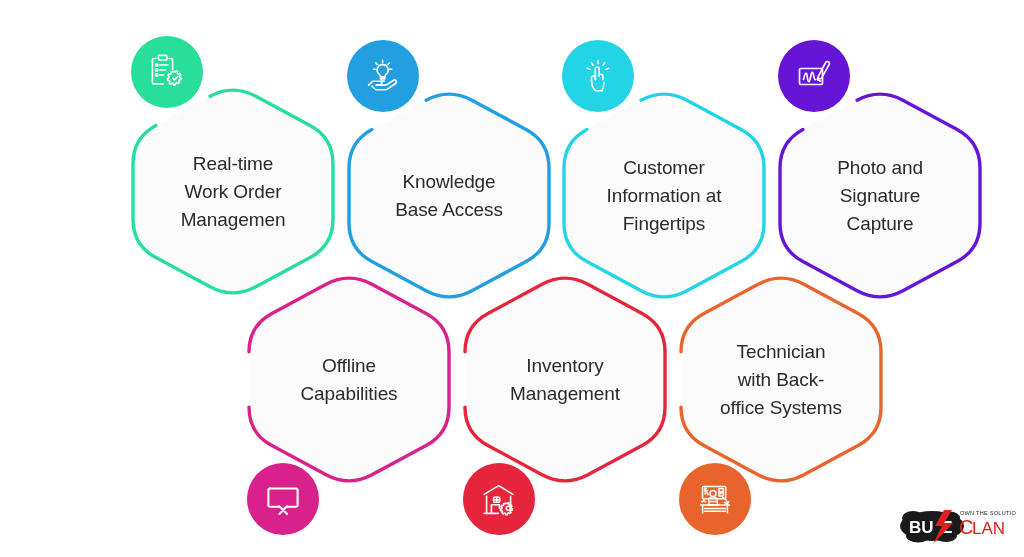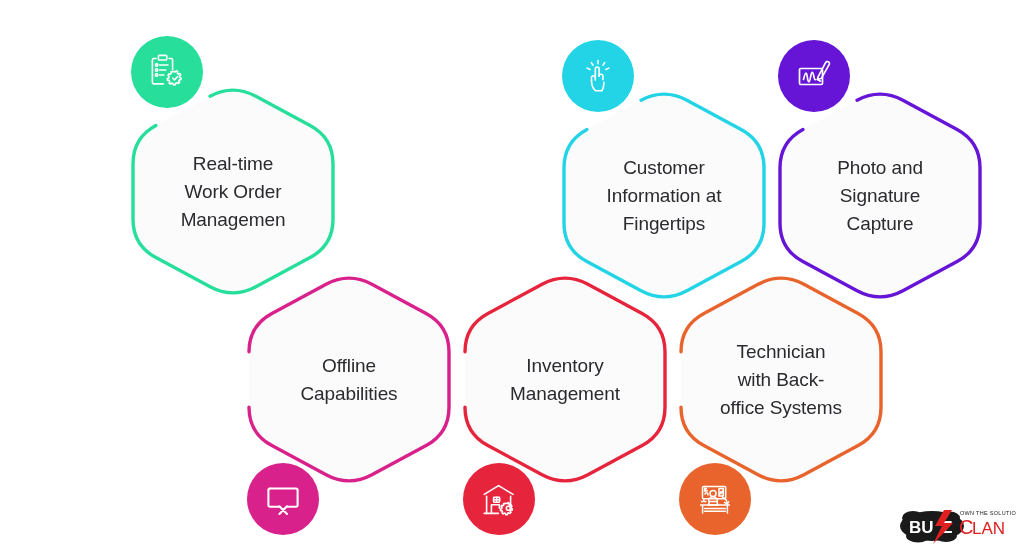--- a/index.html
+++ b/index.html
@@ -94,20 +94,38 @@
       <path d="M22 6.5h2.2a1.4 1.4 0 0 1 1.4 1.4v9.6"></path>
       <rect x="11.4" y="3.4" width="8.4" height="4.6" rx="1.1"></rect>
       <circle cx="9.6" cy="13" r="1.2"></circle>
             <path d="M12.6 13h8.4"></path>
       <circle cx="9.6" cy="18" r="1.2"></circle>
             <path d="M12.6 18h6.2"></path>
       <circle cx="9.6" cy="23" r="1.2"></circle>
             <path d="M12.6 23h4.2"></path>
       <path d="M26.9 19.4l1.5.5.9-1.3 1.4 1-.4 1.5 1.2 1 1.4-.6.8 1.6-1.2.9.2 1.5 1.5.4-.3 1.8-1.5.1-.7 1.3.9 1.2-1.4 1.2-1.3-.8-1.4.6-.2 1.5-1.8.1-.5-1.4-1.4-.4-1.1 1-1.4-1.1.6-1.4-.7-1.3-1.5-.1-.1-1.8 1.4-.5.3-1.4-1.1-1 .9-1.6 1.4.4 1-1-.3-1.5z"></path>
       <path d="M25.8 26.3l1.6 1.6 3.2-3.3"></path>
+    </g>
+        </svg>
+      </div>
+    </div>
+    <div class="hex-card" style="left: 349px; top: 88px;">
+      <svg class="hex-svg" viewBox="0 0 200 215">
+        <path d="M 77.10 12.31 Q 100.00 0.00 122.90 12.31 L 177.10 41.44 Q 200.00 53.75 200.00 79.75 L 200.00 135.25 Q 200.00 161.25 177.10 173.56 L 122.90 202.69 Q 100.00 215.00 77.10 202.69 L 22.90 173.56 Q 0.00 161.25 0.00 135.25 L 0.00 79.75 Q 0.00 53.75 22.90 41.44 " fill="#fbfbfc" stroke="#219FE0" stroke-width="3.4" stroke-linecap="round" stroke-linejoin="round"></path>
+      </svg>
+      <div class="hex-label">Knowledge
+Base Access</div>
+      <div class="icon-bubble" style="background: rgb(33, 159, 224); left: -2px; top: -48px;">
+        <svg viewBox="0 0 40 40">
+    <g fill="none" stroke="#fff" stroke-width="1.6" stroke-linecap="round" stroke-linejoin="round">
+      <path d="M19.6 8.6a5.4 5.4 0 0 0-3.3 9.7c.6.5.9 1.2.9 2v.6h4.9v-.6c0-.8.3-1.5.9-2a5.4 5.4 0 0 0-3.4-9.7z"></path>
+      <path d="M17.4 22.9h4.5M18.1 25.1h3.1"></path>
+      <path d="M19.6 4.2v2.4M12.8 6.8l1.5 1.7M26.4 6.8l-1.5 1.7M10.4 13.2h2.2M26.6 13.2h2.2"></path>
+      <path d="M5.6 29.1l3.4-3.2a2 2 0 0 1 1.4-.6h6.4c1 0 1.9.8 1.9 1.9s-.9 1.9-1.9 1.9h-3.6"></path>
+      <path d="M13.2 29.1h8.9c.7 0 1.4-.2 2-.6l6.2-4.1c.9-.6 2.1-.4 2.7.5.6.9.4 2-.5 2.6l-7.6 5.4c-.8.6-1.8.9-2.8.9h-8.3a2.6 2.6 0 0 1-1.8-.8l-3.1-3"></path>
     </g>
         </svg>
       </div>
     </div>
     <div class="hex-card" style="left: 564px; top: 88px;">
       <svg class="hex-svg" viewBox="0 0 200 215">
         <path d="M 77.10 12.31 Q 100.00 0.00 122.90 12.31 L 177.10 41.44 Q 200.00 53.75 200.00 79.75 L 200.00 135.25 Q 200.00 161.25 177.10 173.56 L 122.90 202.69 Q 100.00 215.00 77.10 202.69 L 22.90 173.56 Q 0.00 161.25 0.00 135.25 L 0.00 79.75 Q 0.00 53.75 22.90 41.44 " fill="#fbfbfc" stroke="#22D4E6" stroke-width="3.4" stroke-linecap="round" stroke-linejoin="round"></path>
       </svg>
       <div class="hex-label">Customer
 Information at

